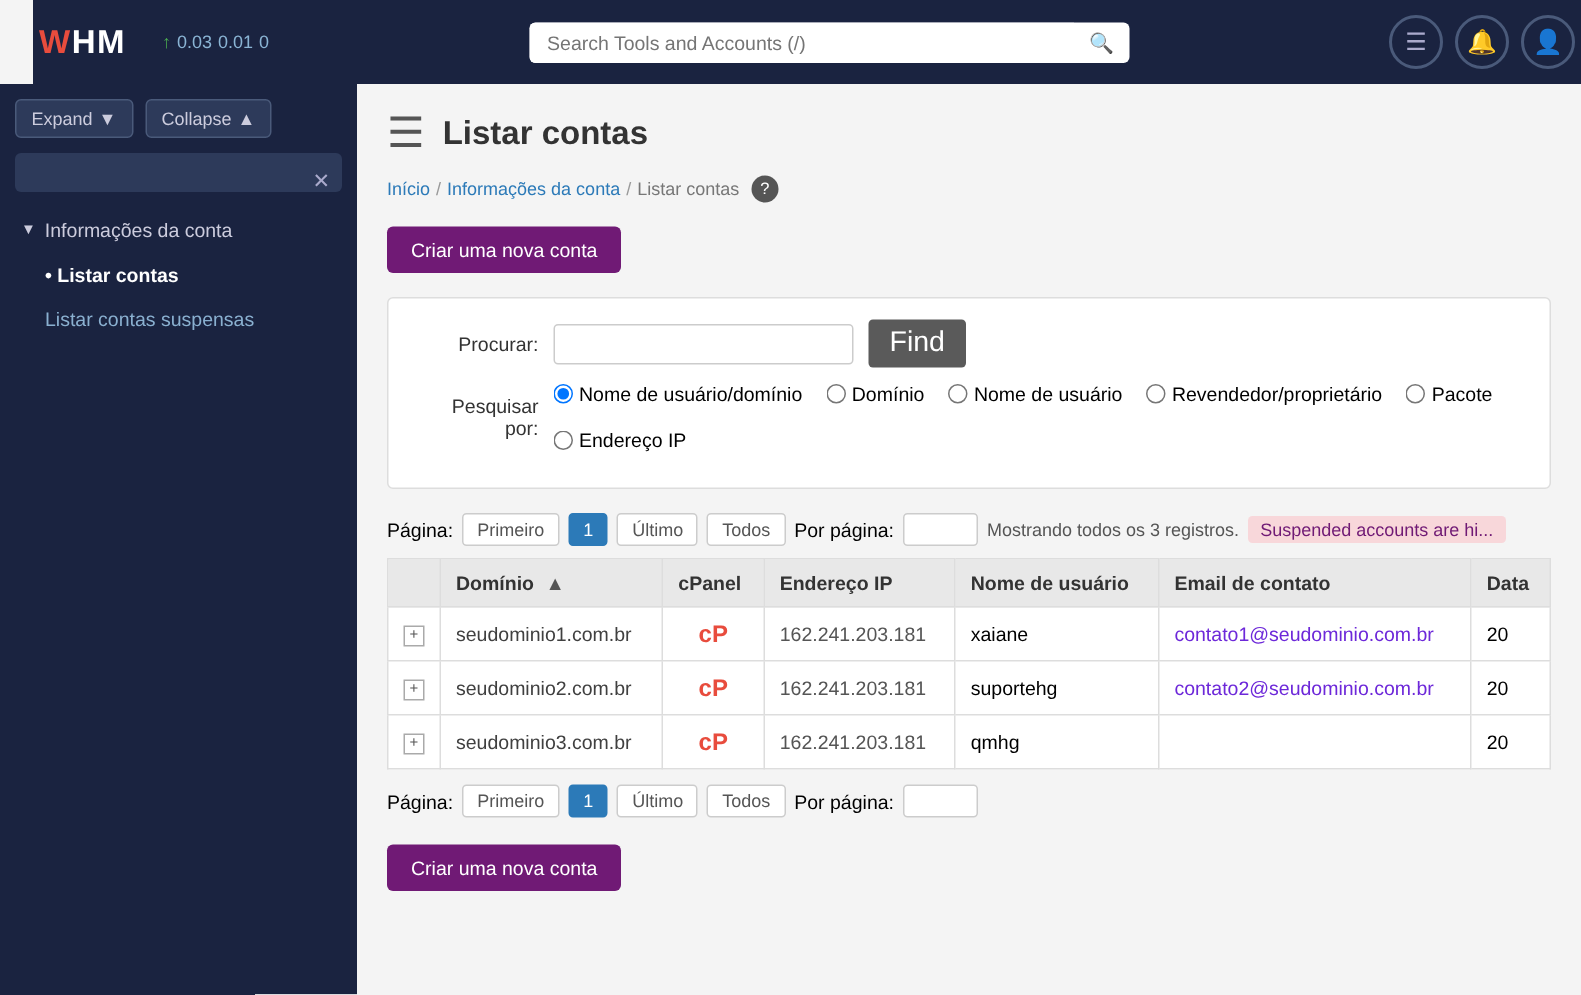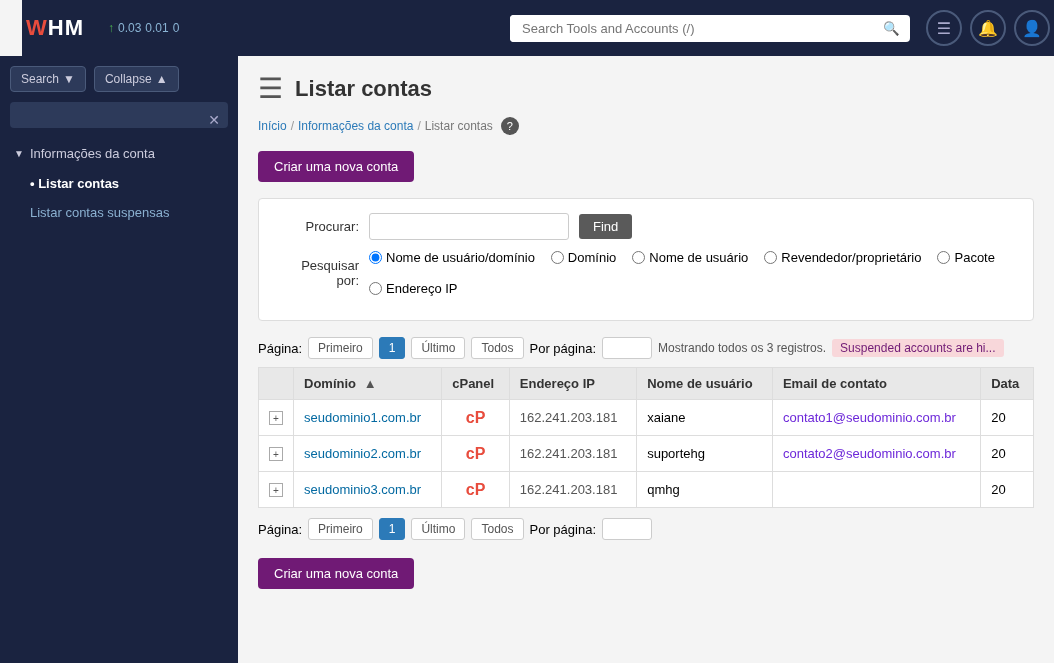--- a/index.html
+++ b/index.html
@@ -28,21 +28,21 @@
       font-size: 12px;
       display: flex;
       align-items: center;
       gap: 4px;
       margin-left: 8px;
     }
     .topbar-stats .arrow-up { color: #4caf50; }
     .search-container {
       flex: 1;
       display: flex;
-      justify-content: flex-end;
+      justify-content: center;
     }
     .search-box {
       display: flex;
       align-items: center;
       background: white;
       border-radius: 4px;
       overflow: hidden;
       width: 400px;
     }
     .search-box input {
@@ -245,21 +245,21 @@
       font-size: 13px;
       width: 200px;
     }
     .find-btn {
       background: #5a5a5a;
       color: white;
       border: none;
       border-radius: 3px;
       padding: 5px 14px;
       cursor: pointer;
-      font-size: 13px;
+      font-size: 19px;
     }
     .radio-group {
       display: flex;
       align-items: center;
       gap: 16px;
       flex-wrap: wrap;
     }
     .radio-item {
       display: flex;
       align-items: center;
@@ -345,21 +345,21 @@
       cursor: pointer;
       border: 1px solid #aaa;
       width: 14px;
       height: 14px;
       display: inline-flex;
       align-items: center;
       justify-content: center;
       font-size: 10px;
       color: #555;
     }
-    .domain-link { color: #0369a1; text-decoration: none; margin-top: 36px; }
+    .domain-link { color: #404040; text-decoration: none; margin-top: 36px; }
     .cpanel-icon {
       color: #e84c3d;
       font-weight: bold;
       font-size: 18px;
       text-align: center;
     }
     .ip-cell { color: #555; }
     .email-link { color: #6d28d9; text-decoration: none; }
   </style>
 </head>
@@ -386,21 +386,21 @@
     <button class="topbar-icon-btn">🔔</button>
     <button class="topbar-icon-btn">👤</button>
   </div>
 </div>
 
 <div class="main-layout">
 
   <div class="sidebar">
     <div class="sidebar-toolbar">
       <button class="sidebar-btn">
-        <span>Search</span> ▼
+        <span>Expand</span> ▼
       </button>
       <button class="sidebar-btn">
         <span>Collapse</span> ▲
       </button>
     </div>
     <div class="sidebar-search">
       <input type="text" style="">
       <button class="clear-btn">✕</button>
     </div>
     <div class="sidebar-section-header">

